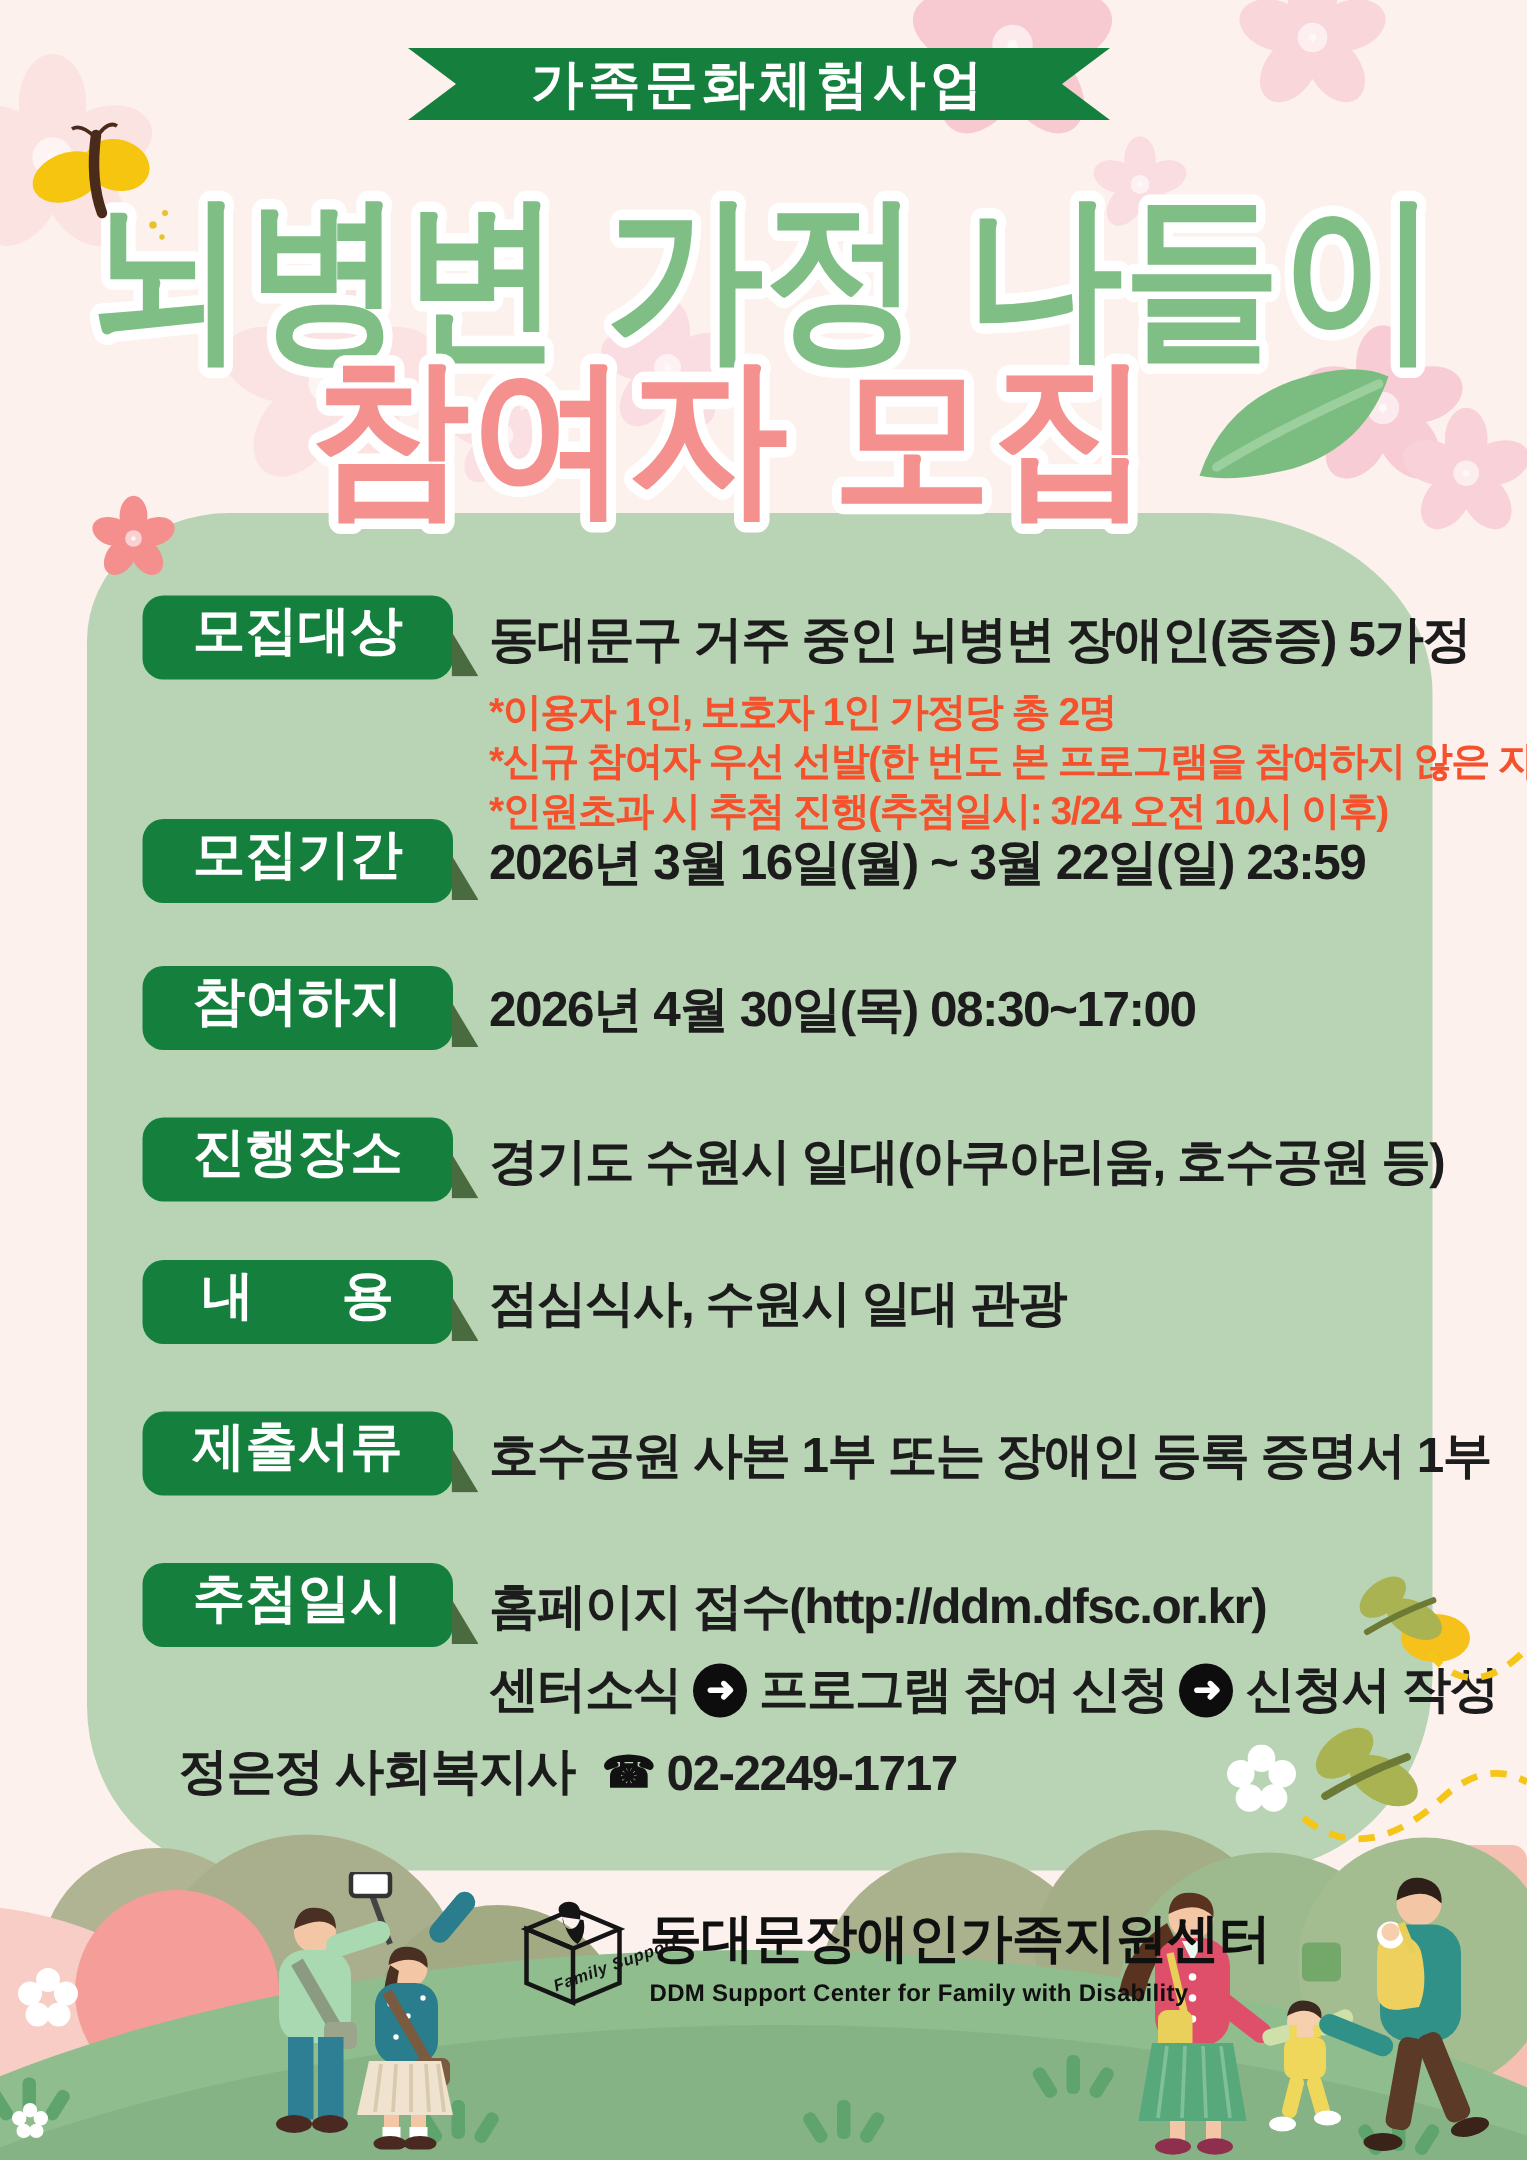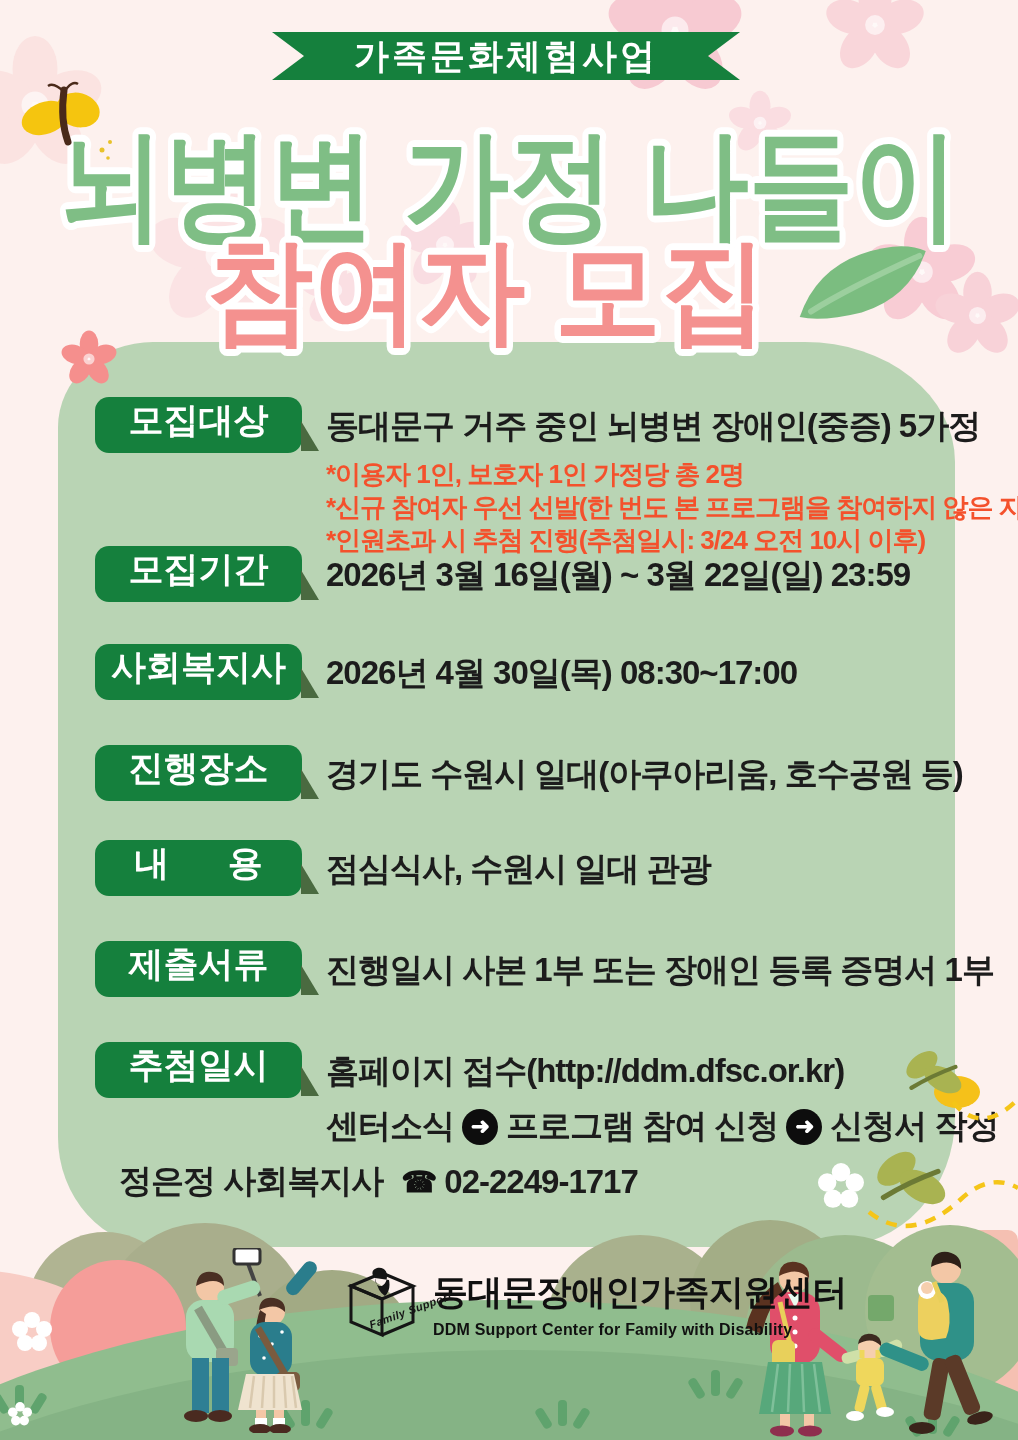--- a/index.html
+++ b/index.html
@@ -204,21 +204,21 @@
     <div class="rlabel">
       <span>모집기간</span>
       </div>
     <div class="rbody">
         <div class="rvalue">2026년 3월 16일(월) ~ 3월 22일(일) 23:59</div>
       </div>
   </div>
 
   <div class="row" style="top:644px">
     <div class="rlabel">
-      <span>사회복지사</span>
+      <span>참여하지</span>
       </div>
     <div class="rbody">
         <div class="rvalue">2026년 4월 30일(목) 08:30~17:00</div>
       </div>
   </div>
 
   <div class="row" style="top:840px">
     <div class="rlabel">
       <span>내      용</span>
       </div>
@@ -234,21 +234,21 @@
     <div class="rbody">
         <div class="rvalue">경기도 수원시 일대(아쿠아리움, 호수공원 등)</div>
       </div>
   </div>
 
   <div class="row" style="top:941px">
     <div class="rlabel">
       <span>제출서류</span>
       </div>
     <div class="rbody">
-        <div class="rvalue">진행일시 사본 1부 또는 장애인 등록 증명서 1부</div>
+        <div class="rvalue">호수공원 사본 1부 또는 장애인 등록 증명서 1부</div>
       </div>
   </div>
 
   <div class="row" style="top:1042px">
     <div class="rlabel">
       <span>추첨일시</span>
       </div>
     <div class="rbody">
       <div class="rvalue">홈페이지 접수(http://ddm.dfsc.or.kr)</div>
       <div class="rvalue2">

